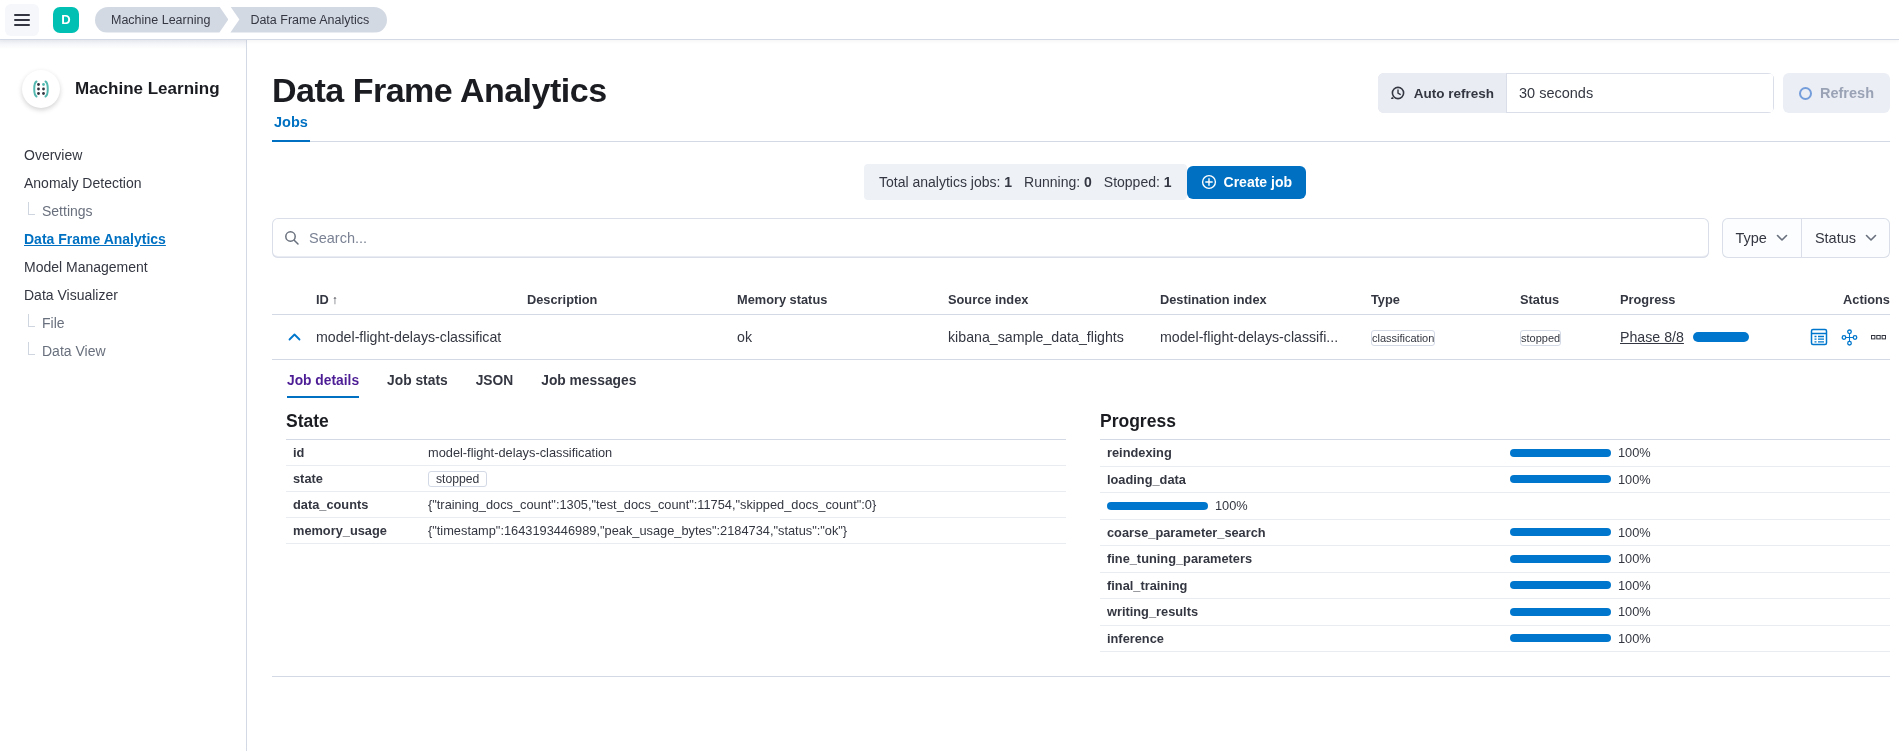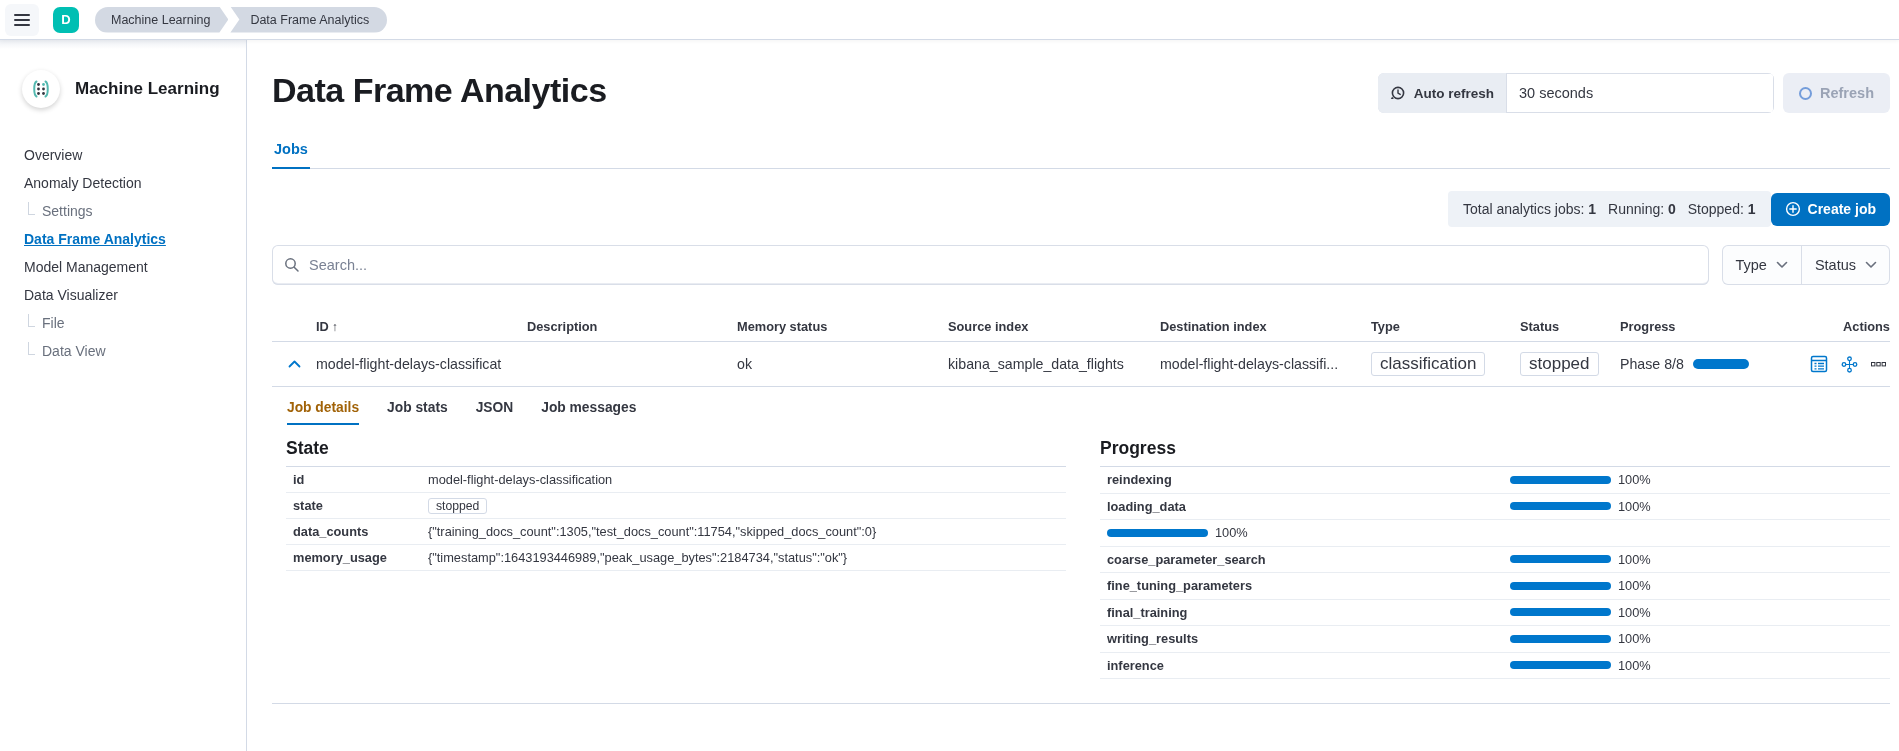--- a/index.html
+++ b/index.html
@@ -52,26 +52,26 @@
   .rg-prepend { background:#e9edf3; display:flex; align-items:center; gap:8px; padding:0 12px; }
   .rg-label { font-size:13.5px; font-weight:700; color:#343741; }
   .rg-value { width:268px; background:#fff; display:flex; align-items:center; padding:0 13px;
     font-size:14.5px; color:#343741; box-shadow:0 0 0 1px #d9dee8 inset; }
   .refresh-btn { width:107px; height:40px; border:none; border-radius:6px; background:#ebeef5;
     display:flex; align-items:center; justify-content:center; gap:8px;
     font-family:inherit; font-size:14.5px; font-weight:600; color:#9aa3b5; }
   .refresh-circle { width:13px; height:13px; border:2px solid #4c81d2; border-radius:50%; opacity:.75; }
 
   
-  .tabs-line { margin-top:27px; border-bottom:1px solid #d3dae6; }
+  .tabs-line { border-bottom:1px solid #d3dae6; }
   .main-tab { display:inline-block; font-size:14.5px; font-weight:700; color:#0071c2;
     padding:0 2px 10px; border-bottom:2px solid #0071c2; margin-bottom:-1px; cursor:pointer; }
 
   
-  .sum-row { display:flex; justify-content:flex-end; align-items:center; margin-top:22px;padding-left:8px; }
+  .sum-row { display:flex; justify-content:center; align-items:center; margin-top:22px;padding-left:8px; }
   .sum-pill { background:#eef2f7; border-radius:4px; padding:10px 15px; font-size:14px;
     display:flex; gap:12px; }
   .sum-pill b { font-weight:700; }
   .create-btn { height:33px; padding:0 14px; border:none; border-radius:6px; background:#0071c2;
     color:#fff; font-family:inherit; font-size:14px; font-weight:600;
     display:flex; align-items:center; gap:7px; cursor:pointer; }
 
   
   .filter-row { display:flex; gap:13px; margin-top:18px; }
   .search-box { flex:1; height:40px; border-radius:6px; background:#fff;
@@ -86,30 +86,30 @@
 
   
   .jt { margin-top:27px; }
   .jt-grid { display:grid; grid-template-columns:44px 211px 210px 211px 212px 211px 149px 100px 182px 1fr;
     align-items:center; }
   .jt-head { height:30px; border-bottom:1px solid #d3dae6; font-size:12.8px; font-weight:700; color:#343741; }
   .jt-head .right, .jt-row .right { text-align:right; }
   .jt-row { height:45px; border-bottom:1px solid #d3dae6; font-size:14.2px; color:#343741; }
   .sort-arrow { font-weight:400; font-size:12px; margin-left:3px; }
   .badge { display:inline-block; border:1px solid #d3dae6; border-radius:3px; background:#fff;
-    font-size:17px; padding:1px 8px; color:#343741; }
-  .prog-cell { display:flex; align-items:center; gap:9px; }
+    font-size:11px; padding:1px 0; color:#343741; }
+  .prog-cell { display:flex; align-items:center; gap:9px;text-decoration:underline; }
   .prog-pill { width:56px; height:10px; border-radius:5px; background:#0077cc; }
   .actions-cell { display:flex; justify-content:flex-end; align-items:center; gap:13px; padding-right:4px; }
   .expander { display:flex; align-items:center; justify-content:center; cursor:pointer; }
 
   
   .dt-tabs { display:flex; gap:28px; margin:13px 0 0 15px; }
   .dt-tab { font-size:13.8px; font-weight:700; color:#343741; padding-bottom:8px; cursor:pointer; }
-  .dt-tab.sel { color:#a16207; border-bottom:2px solid #0071c2; }
+  .dt-tab.sel { color:#4c1d95; border-bottom:2px solid #0071c2; }
   .detail-cols { display:flex; margin-top:13px; }
   .col-state { width:780px; margin-left:14px; }
   .col-progress { width:790px; margin-left:auto; }
   .sec-h { font-size:17.5px; font-weight:700; color:#1a1c21; padding-bottom:7px; border-bottom:1px solid #d3dae6; }
   .kv-row { display:flex; align-items:center; height:26px; border-bottom:1px solid #e9edf2;
     font-size:12.8px; padding-left:7px; }
   .kv-label { width:135px; flex:none; font-weight:700; color:#343741; }
   .kv-row .badge { font-size:12.2px; padding:0 7px; }
   .pv-row { display:flex; align-items:center; height:26.5px; border-bottom:1px solid #e9edf2;
     font-size:12.8px; padding-left:7px; }

